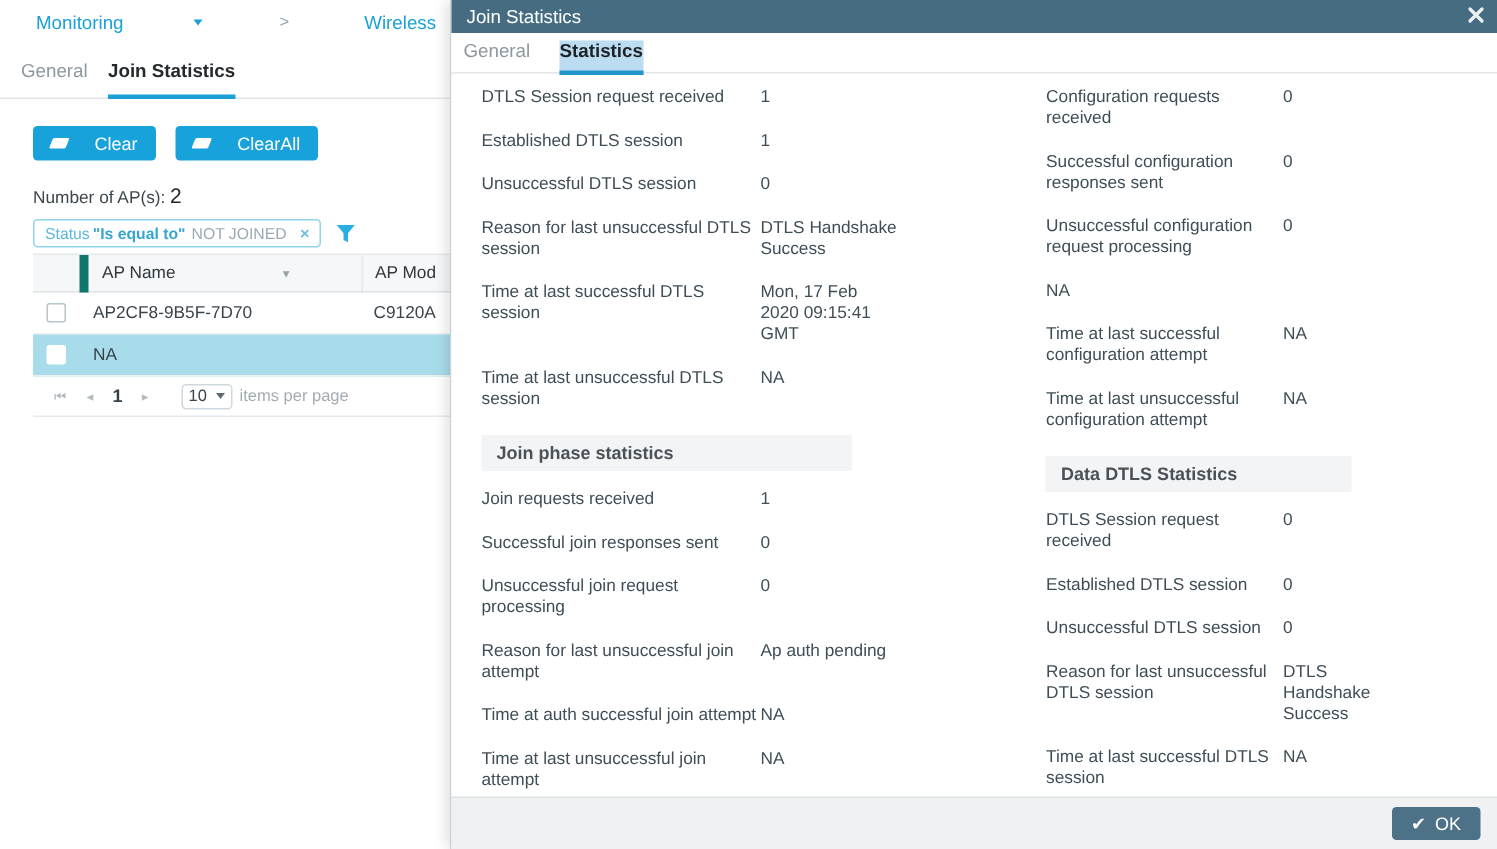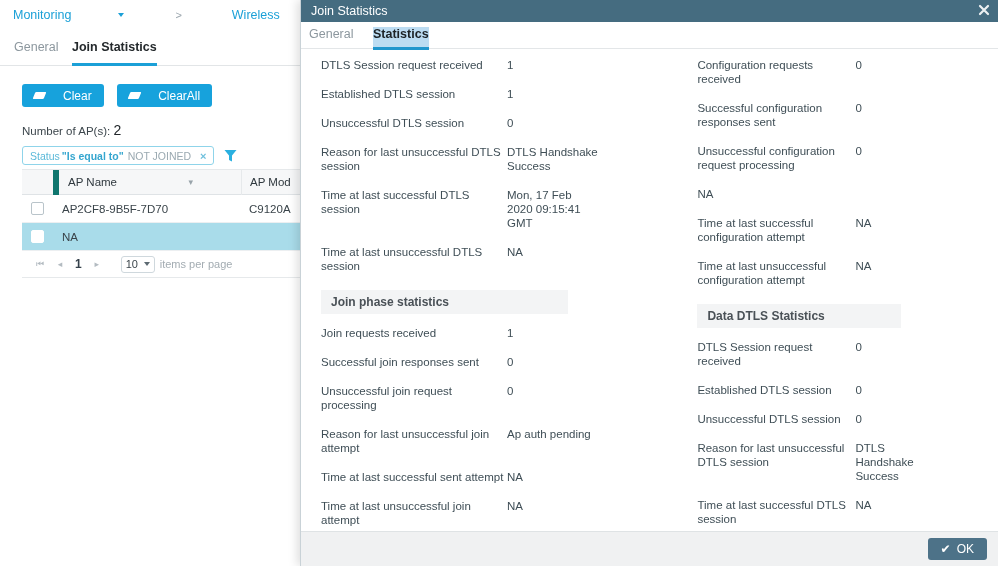--- a/index.html
+++ b/index.html
@@ -15,21 +15,21 @@
   
   .page {
     position: absolute;
     left: 0; top: 0;
     width: 998px; height: 566px;
     background: #ffffff;
   }
 
   .breadcrumb {
     position: absolute;
-    left: 13px; top: 5px;
+    left: 24px; top: 5px;
     height: 20px;
     display: flex;
     align-items: center;
     font-size: 12.5px;
     white-space: nowrap;
     gap: 44px;
   }
   .bc-link {
     color: #1ba0d7;
     text-decoration: none;
@@ -553,21 +553,21 @@
         </div>
         <div class="stat">
           <div class="lbl">Unsuccessful join request processing</div>
           <div class="val">0</div>
         </div>
         <div class="stat">
           <div class="lbl">Reason for last unsuccessful join attempt</div>
           <div class="val">Ap auth pending</div>
         </div>
         <div class="stat">
-          <div class="lbl">Time at last successful sent attempt</div>
+          <div class="lbl">Time at auth successful join attempt</div>
           <div class="val">NA</div>
         </div>
         <div class="stat">
           <div class="lbl">Time at last unsuccessful join attempt</div>
           <div class="val">NA</div>
         </div>
       </div>
 
       <div class="col right">
         <div class="stat">

